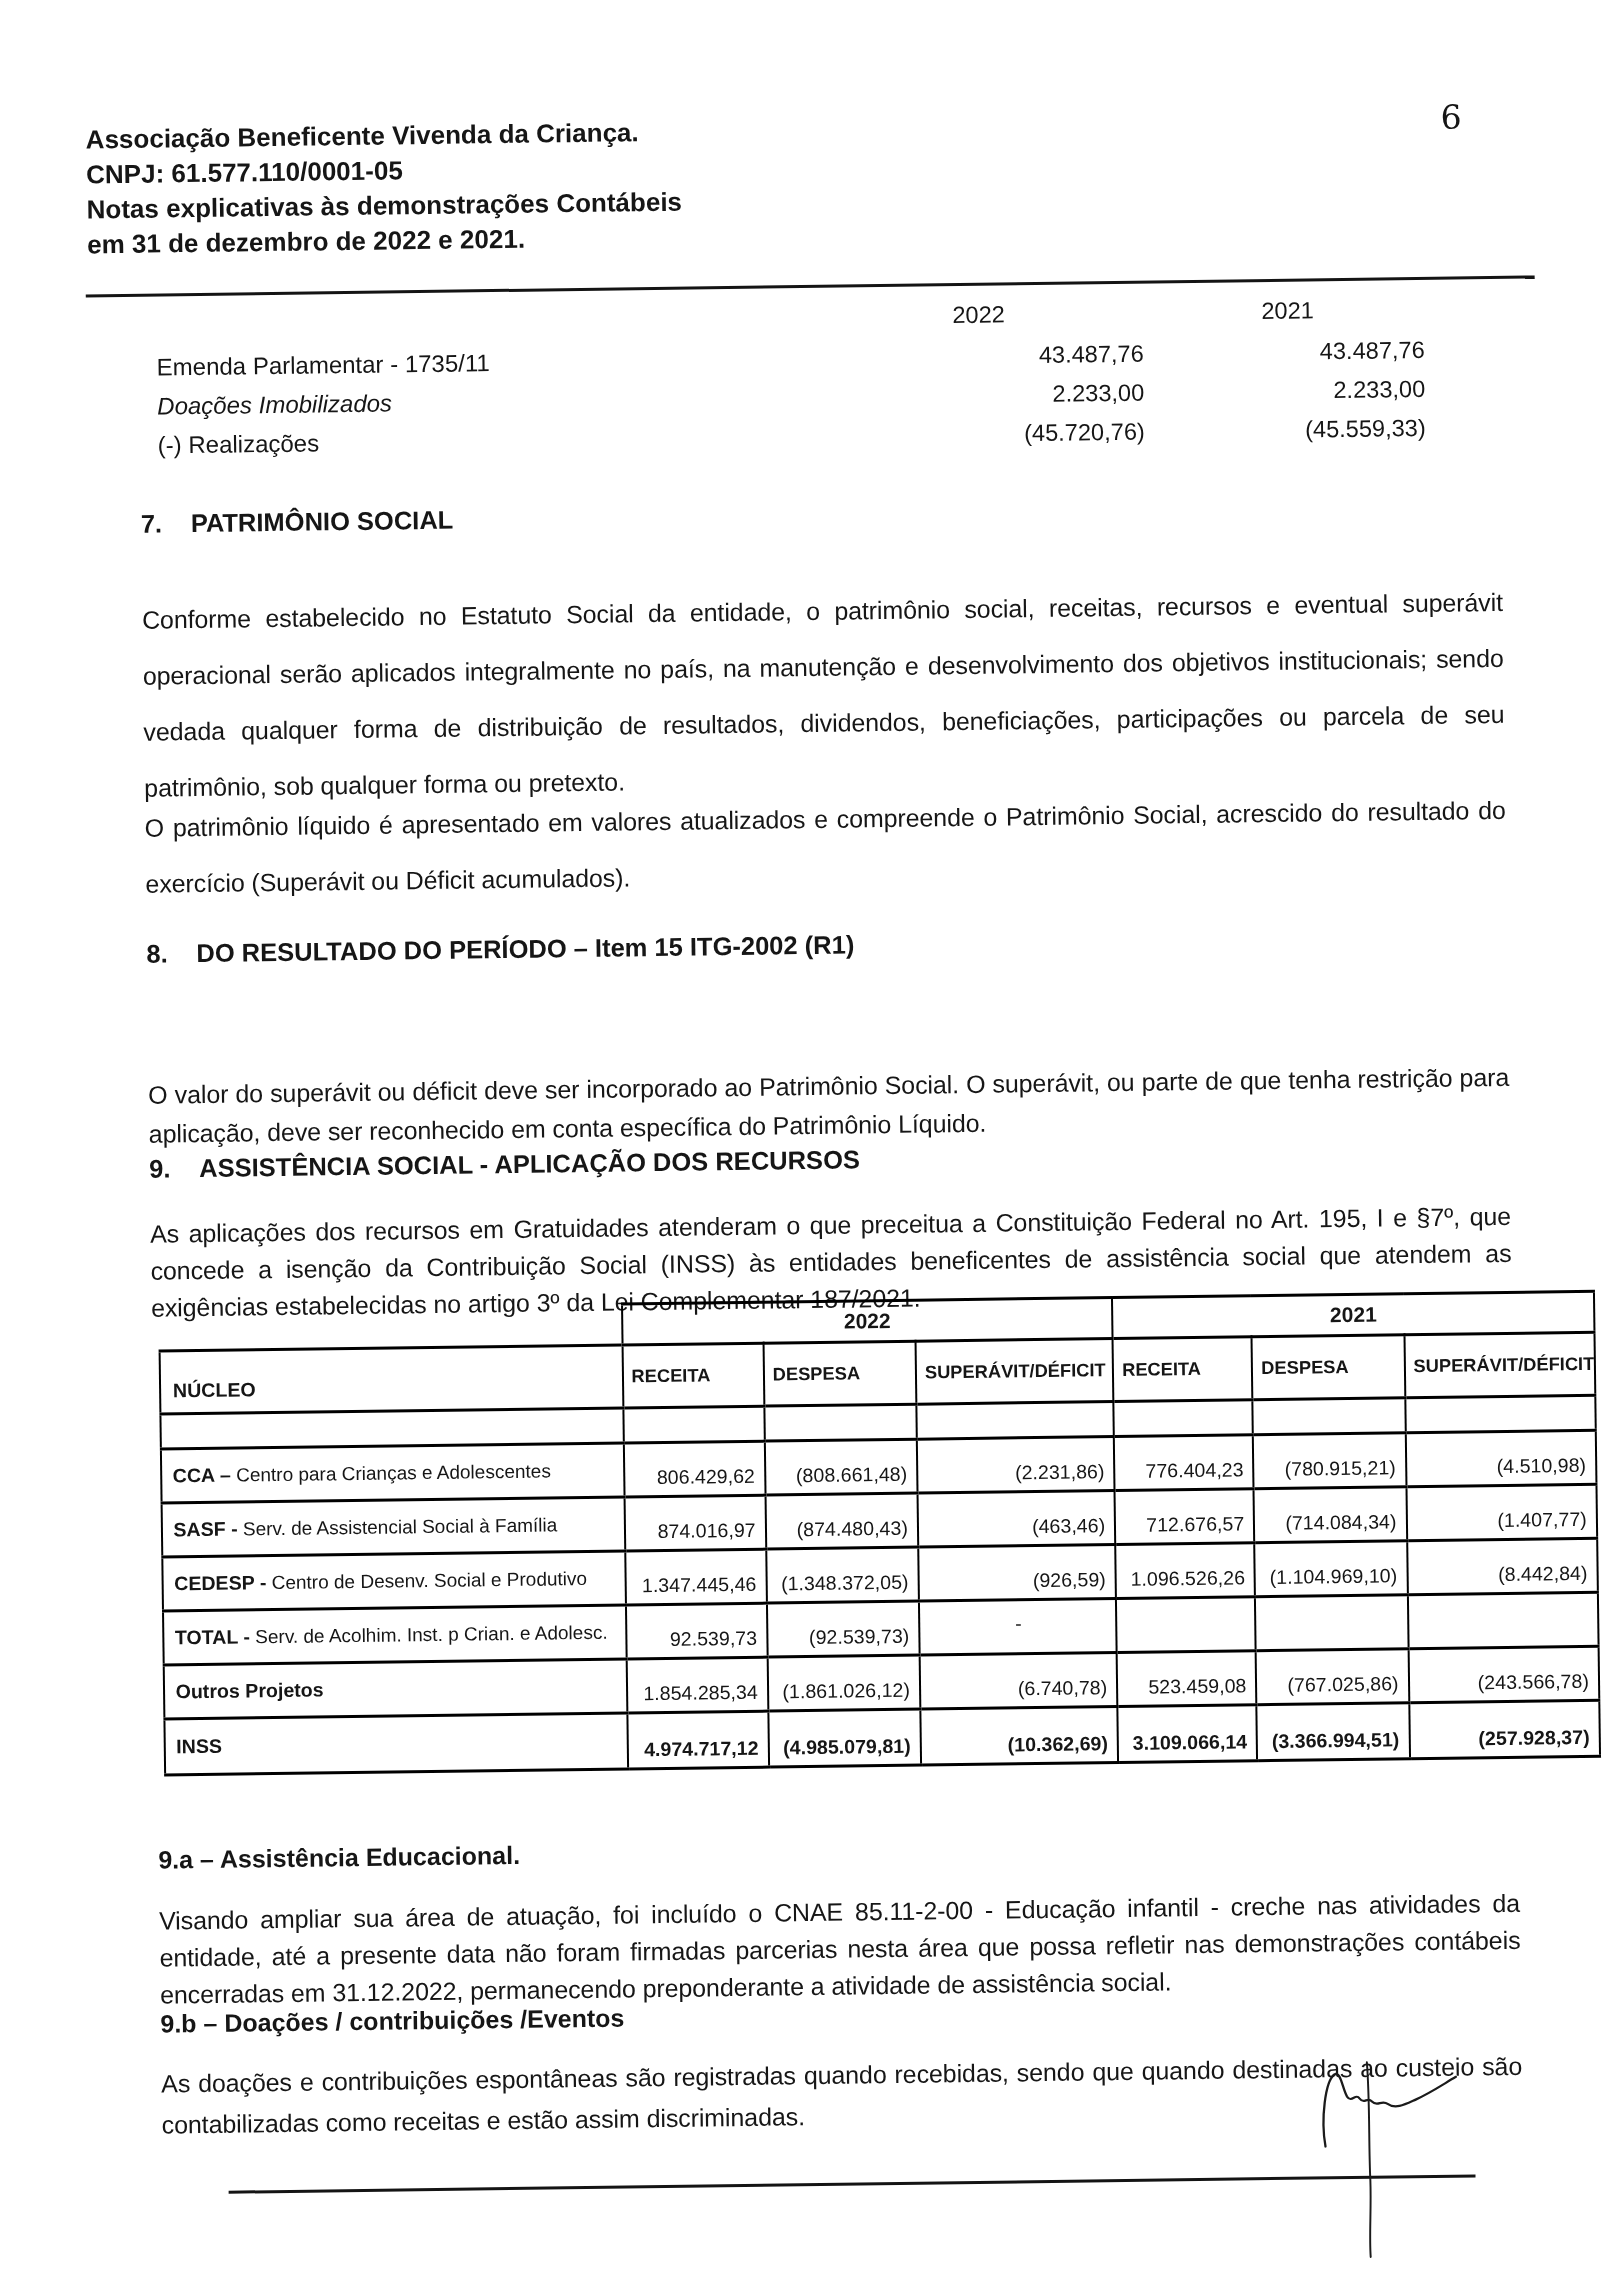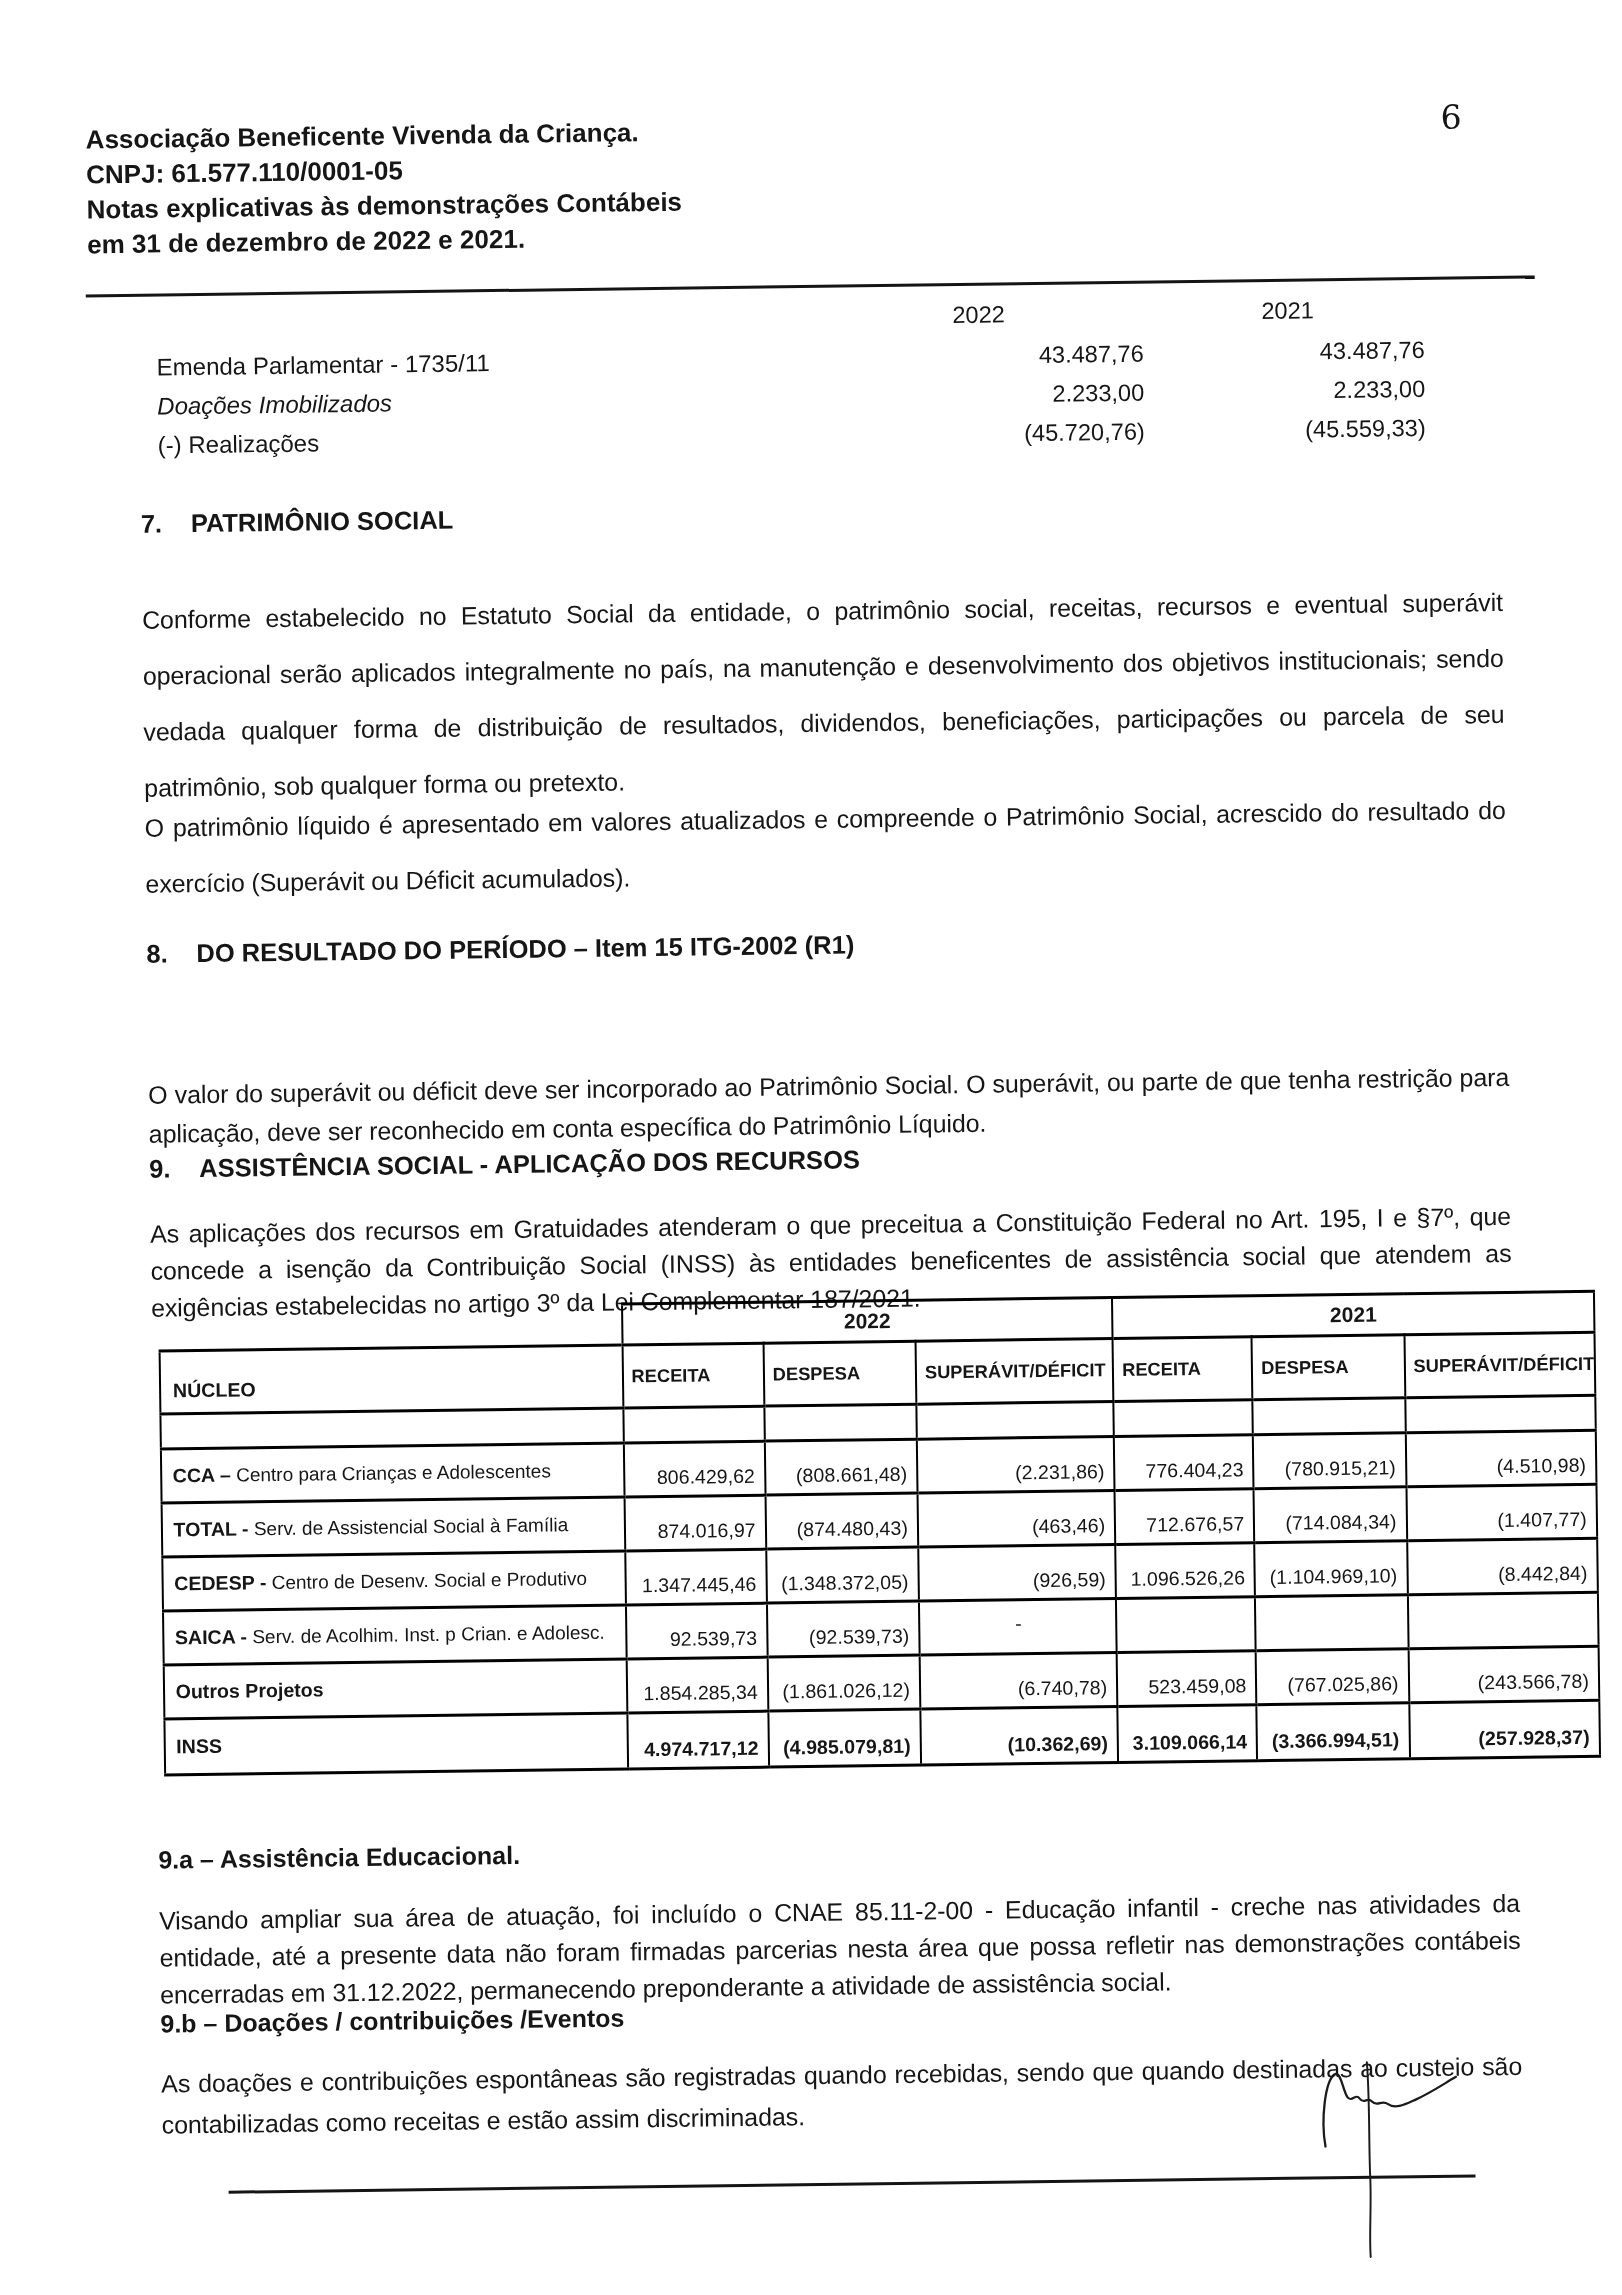--- a/index.html
+++ b/index.html
@@ -159,39 +159,39 @@
       <tr class="data-row">
         <td class="lbl"><b>CCA –</b> <span>Centro para Crianças e Adolescentes</span></td>
         <td class="num">806.429,62</td>
         <td class="num">(808.661,48)</td>
         <td class="num">(2.231,86)</td>
         <td class="num">776.404,23</td>
         <td class="num">(780.915,21)</td>
         <td class="num">(4.510,98)</td>
       </tr>
       <tr class="data-row">
-        <td class="lbl"><b>TOTAL -</b> <span>Serv. de Assistencial Social à Família</span></td>
+        <td class="lbl"><b>SASF -</b> <span>Serv. de Assistencial Social à Família</span></td>
         <td class="num">874.016,97</td>
         <td class="num">(874.480,43)</td>
         <td class="num">(463,46)</td>
         <td class="num">712.676,57</td>
         <td class="num">(714.084,34)</td>
         <td class="num">(1.407,77)</td>
       </tr>
       <tr class="data-row">
         <td class="lbl"><b>CEDESP -</b> <span>Centro de Desenv. Social e Produtivo</span></td>
         <td class="num">1.347.445,46</td>
         <td class="num">(1.348.372,05)</td>
         <td class="num">(926,59)</td>
         <td class="num">1.096.526,26</td>
         <td class="num">(1.104.969,10)</td>
         <td class="num">(8.442,84)</td>
       </tr>
       <tr class="data-row">
-        <td class="lbl"><b>SAICA -</b> <span>Serv. de Acolhim. Inst. p Crian. e Adolesc.</span></td>
+        <td class="lbl"><b>TOTAL -</b> <span>Serv. de Acolhim. Inst. p Crian. e Adolesc.</span></td>
         <td class="num">92.539,73</td>
         <td class="num">(92.539,73)</td>
         <td class="num dash">-</td>
         <td class="num"></td>
         <td class="num"></td>
         <td class="num"></td>
       </tr>
       <tr class="data-row">
         <td class="lbl"><b>Outros Projetos</b> <span></span></td>
         <td class="num">1.854.285,34</td>

